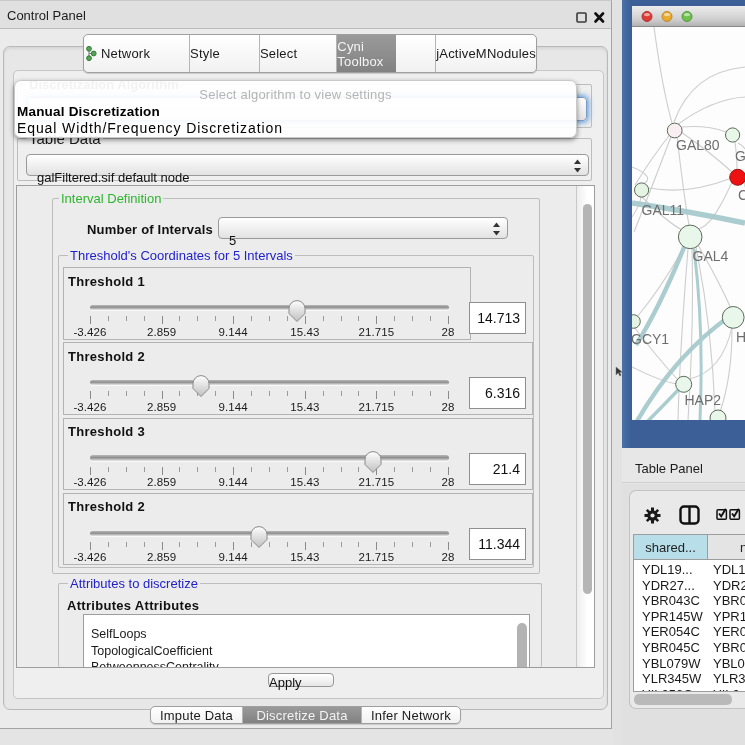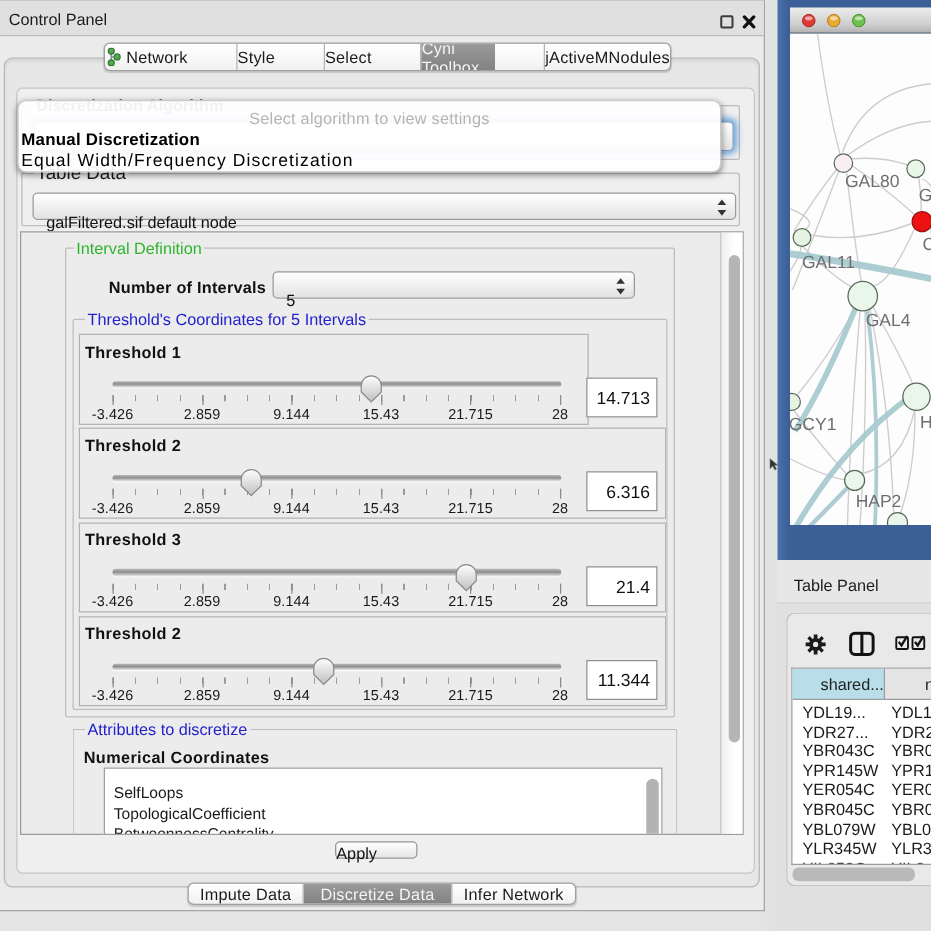--- a/index.html
+++ b/index.html
@@ -24,21 +24,21 @@
   <div class="ab" style="left:7px;top:7px;font-size:13px;color:#1c1c1c;text-align:center;">Control Panel</div>
   <svg class="ab" style="left:576px;top:11px;" width="30" height="12" viewBox="0 0 30 12">
     <rect x="1" y="1" width="9" height="9" fill="none" stroke="#3a3a3a" stroke-width="1.6" rx="1"></rect>
     <path d="M19.5 1.5 L27 9.5 M27 1.5 L19.5 9.5" stroke="#101010" stroke-width="2.6" stroke-linecap="round"></path>
   </svg>
 
   <div class="ab" style="left:3px;top:45px;width:605px;height:664px;background:#e7e7e7;border:1px solid #b9b9b9;border-radius:7px;box-shadow:inset 0 2px 3px rgba(0,0,0,0.08);"></div>
 
   <div class="ab" style="left:13px;top:69px;width:591px;height:629px;background:#efefef;border:1px solid #c6c6c6;border-radius:5px;"></div>
 
-  <div class="seg ab" style="left:83px;top:33px;width:454px;height:23px;gap:39px;">
+  <div class="seg ab" style="left:83px;top:33px;width:454px;height:39px;gap:39px;">
     <div style="width:97px;"><svg width="13" height="15" viewBox="0 0 13 15" style="margin-right:4px;">
           <path d="M5 3 L5 12 M5 7.5 L9.5 7.5" stroke="#888" stroke-width="1.2" fill="none"></path>
           <circle cx="5" cy="2.8" r="2.4" fill="#57a557" stroke="#2f7a2f"></circle>
           <circle cx="9.7" cy="7.5" r="2.4" fill="#57a557" stroke="#2f7a2f"></circle>
           <circle cx="5" cy="12.2" r="2.4" fill="#57a557" stroke="#2f7a2f"></circle>
         </svg>Network</div>
     <div style="width:65px;">Style</div>
     <div style="width:59px;">Select</div>
     <div class="sel" style="width:127px;">Cyni Toolbox</div>
     <div style="width:104px;">jActiveMNodules</div>
@@ -191,21 +191,21 @@
           </linearGradient>
         </defs>
         <path d="M1 8.6 A8 8 0 0 1 17 8.6 L17 13.5 L9 21.5 L1 13.5 Z" fill="url(#tg3)" stroke="#8a8a8a" stroke-width="1"></path>
       </svg>
     <div class="ab" style="left:405px;top:34.2px;width:57px;height:32px;background:#fff;border:1px solid #8f8f8f;font-size:14px;color:#111;text-align:right;line-height:30px;padding-right:5px;">11.344</div>
     </div>
 
   <div class="tb" style="left:58px;top:582px;width:484px;height:84px;border-bottom:none;">
     <span class="tblab" style="left:9px;color:#2222cc;background:#ececec;font-size:13px;">Attributes to discretize</span>
   </div>
-  <div class="ab b13" style="left:67px;top:597px;letter-spacing:0.3px;">Numerical Coordinates</div>
+  <div class="ab b13" style="left:67px;top:597px;letter-spacing:0.3px;">Attributes Attributes</div>
   <div class="ab" style="left:83px;top:613px;width:447px;height:54px;background:#ffffff;border:1px solid #9d9d9d;overflow:hidden;font-size:12.5px;color:#1a1a1a;">
     <div style="position:absolute;left:7px;top:12px;">SelfLoops</div>
     <div style="position:absolute;left:7px;top:28.5px;">TopologicalCoefficient</div>
     <div style="position:absolute;left:7px;top:45px;">BetweennessCentrality</div>
     <div style="position:absolute;right:2px;top:8px;width:10px;height:60px;background:#b3b3b3;border-radius:5px;"></div>
   </div>
 
   <div class="ab" style="left:268px;top:672px;width:66px;height:14px;background:linear-gradient(#ffffff,#e6e6e6);border:1px solid #969696;border-radius:4px;text-align:left;font-size:13px;color:#111;line-height:17px;">Apply</div>
 
   <div class="ab" style="left:14px;top:79px;width:563px;height:58px;background:rgba(255,255,255,0.93);border:1px solid #c9c9c9;border-radius:7px;box-shadow:0 2px 5px rgba(0,0,0,0.45);z-index:30;">
@@ -313,19 +313,19 @@
   <svg style="position:absolute;left:86px;top:17px;" width="26" height="12" viewBox="0 0 26 12">
       <g fill="none" stroke="#111" stroke-width="1.5">
         <rect x="1" y="1.8" width="9.4" height="9.4" rx="1"></rect>
         <path d="M3 5.5 L5.2 8.3 L9.8 0.8" stroke-width="1.9"></path>
         <rect x="14" y="1.8" width="9.4" height="9.4" rx="1"></rect>
         <path d="M16 5.5 L18.2 8.3 L22.8 0.8" stroke-width="1.9"></path>
       </g>
     </svg>
 
   <div style="position:absolute;left:3px;top:43px;width:113px;height:158px;background:#fff;border:1px solid #9d9d9d;border-right:none;overflow:hidden;font-size:13px;">
-    <div style="position:absolute;left:0;top:0;width:74px;height:25px;background:#b8dee9;border-right:1px solid #9d9d9d;border-bottom:1px solid #9d9d9d;text-align:right;line-height:25px;color:#222;">shared...</div>
+    <div style="position:absolute;left:0;top:0;width:74px;height:25px;background:#b8dee9;border-right:1px solid #9d9d9d;border-bottom:1px solid #9d9d9d;text-align:center;line-height:25px;color:#222;">shared...</div>
     <div style="position:absolute;left:74px;top:0;width:40px;height:25px;background:#e4e4e4;border-bottom:1px solid #9d9d9d;color:#222;line-height:25px;padding-left:32px;">n</div>
     <div style="position:absolute;left:8px;top:27px;line-height:15.6px;color:#1a1a1a;">YDL19...<br>YDR27...<br>YBR043C<br>YPR145W<br>YER054C<br>YBR045C<br>YBL079W<br>YLR345W<br>YIL052C</div>
     <div style="position:absolute;left:79px;top:27px;line-height:15.6px;color:#1a1a1a;">YDL1<br>YDR2<br>YBR0<br>YPR1<br>YER0<br>YBR0<br>YBL0<br>YLR3<br>YIL0</div>
   </div>
   <div style="position:absolute;left:4px;top:203px;width:98px;height:11px;background:#b9b9b9;border-radius:5px;"></div>
 </div>
 
 </body></html>

